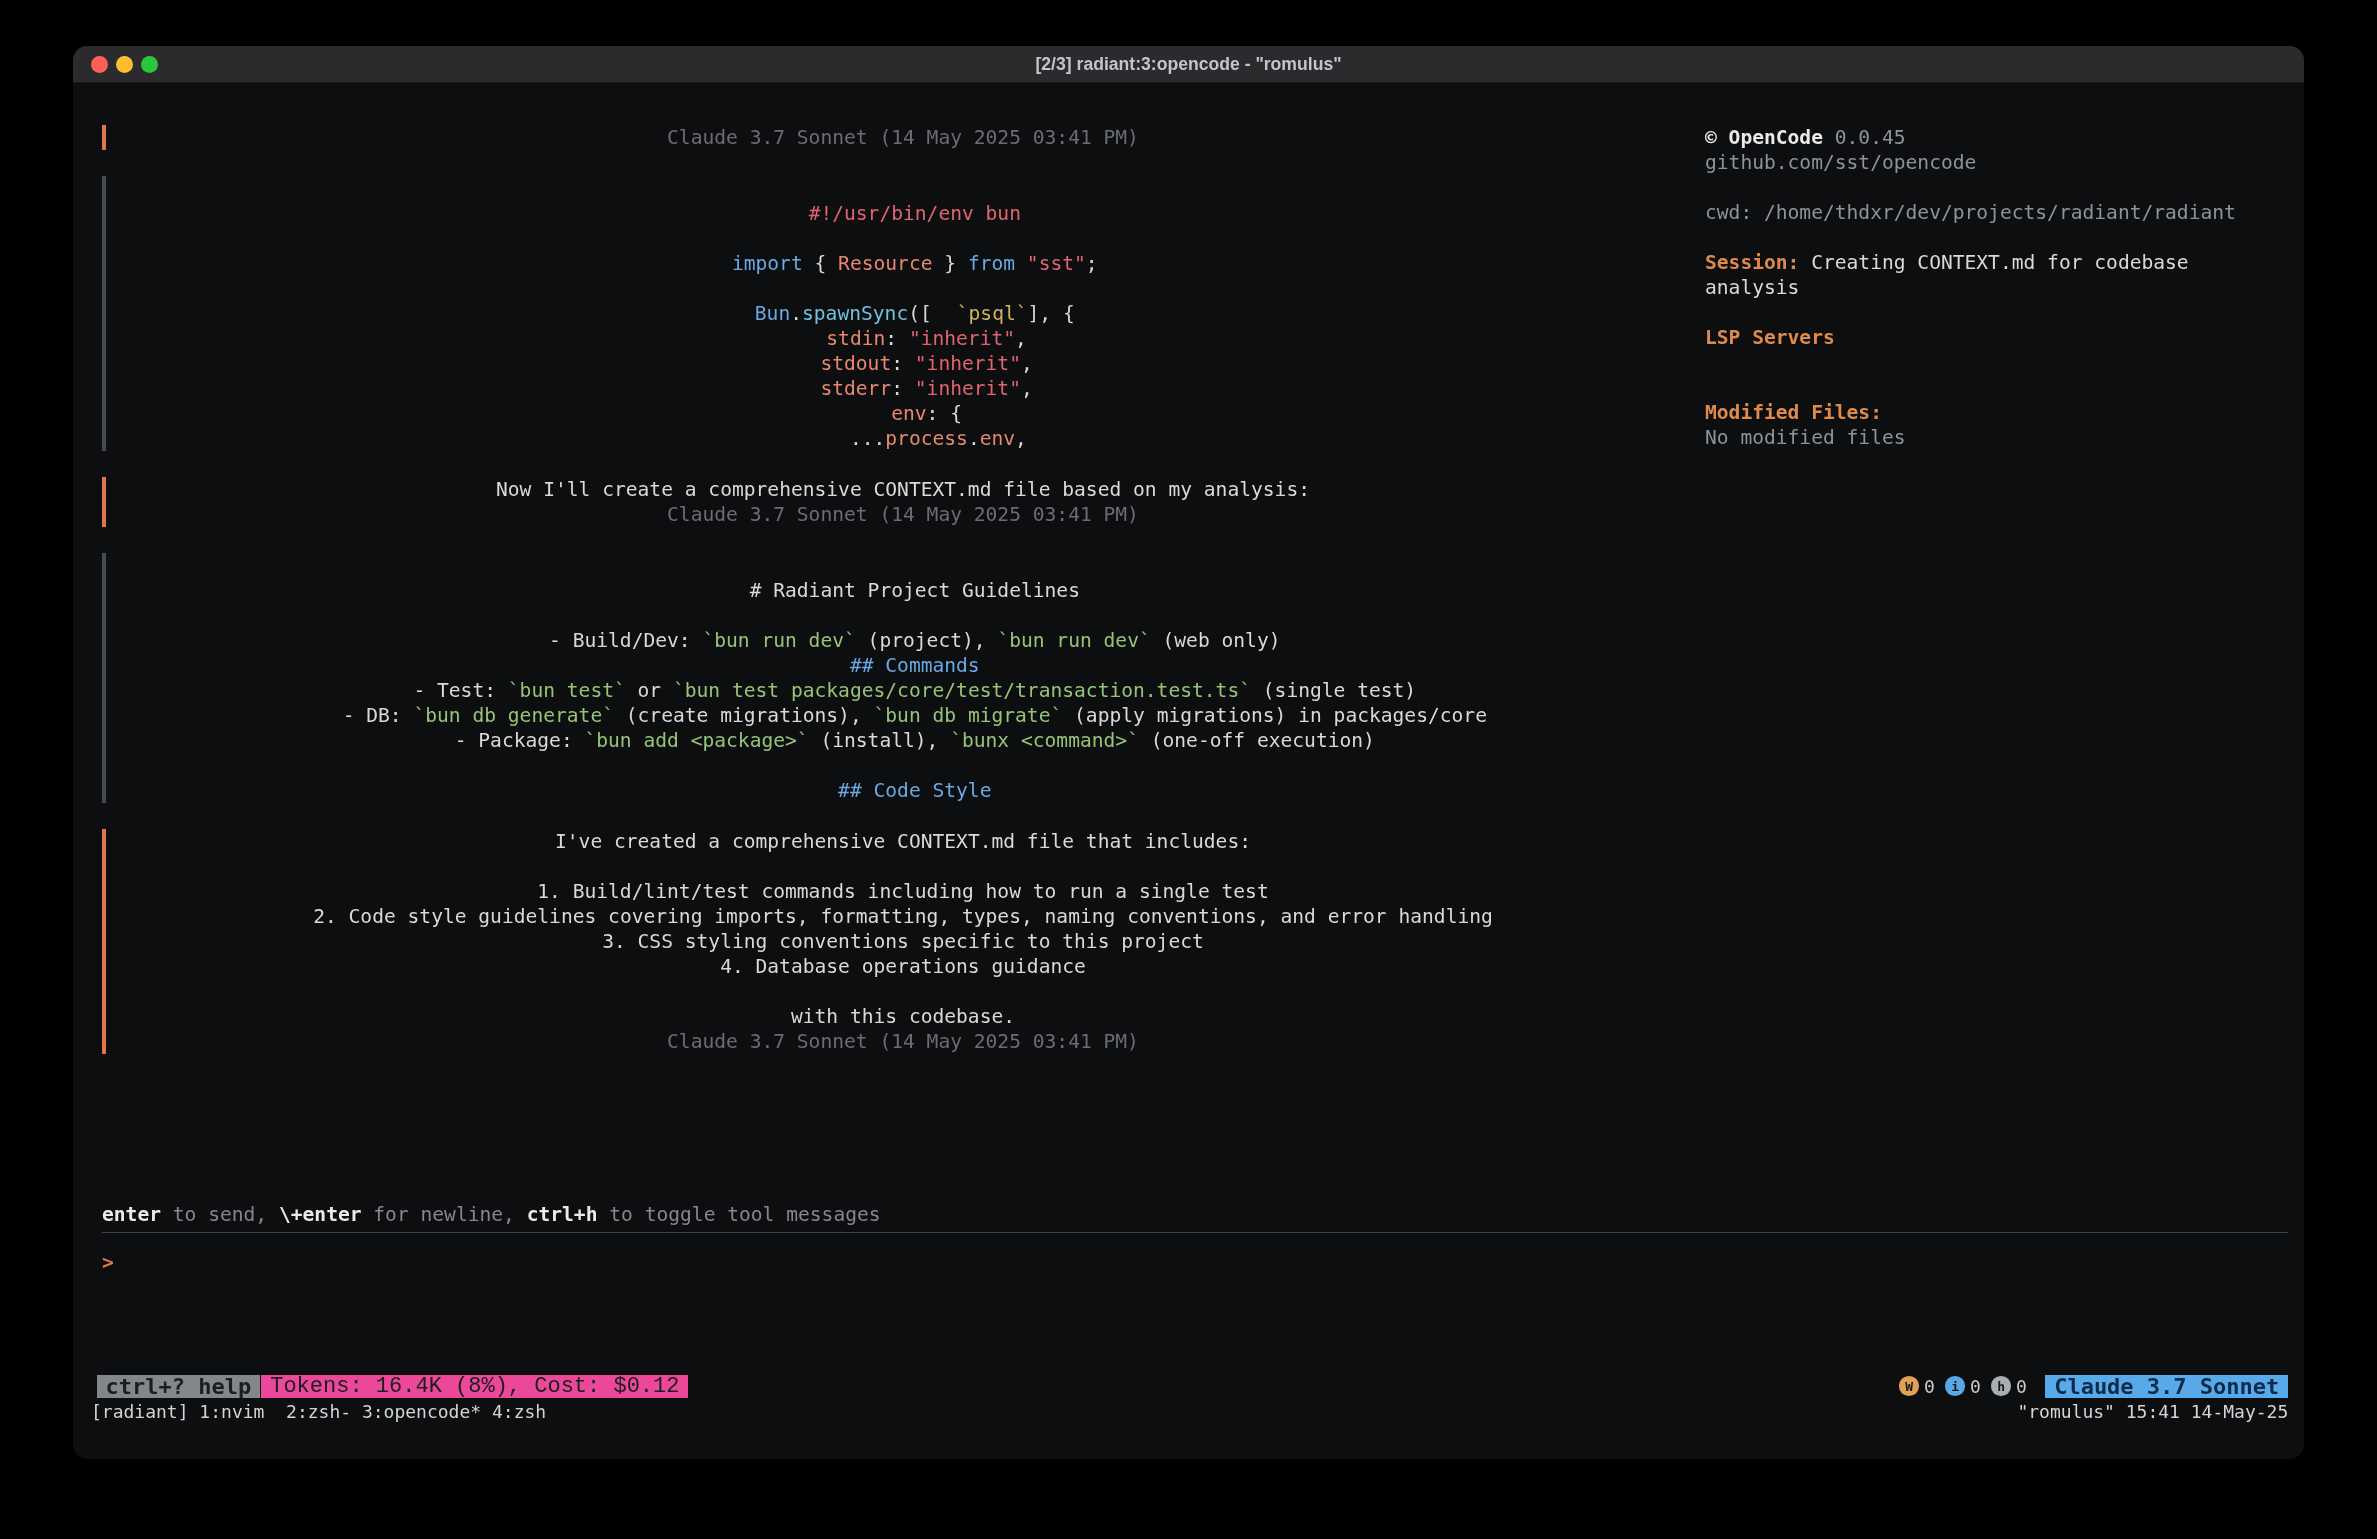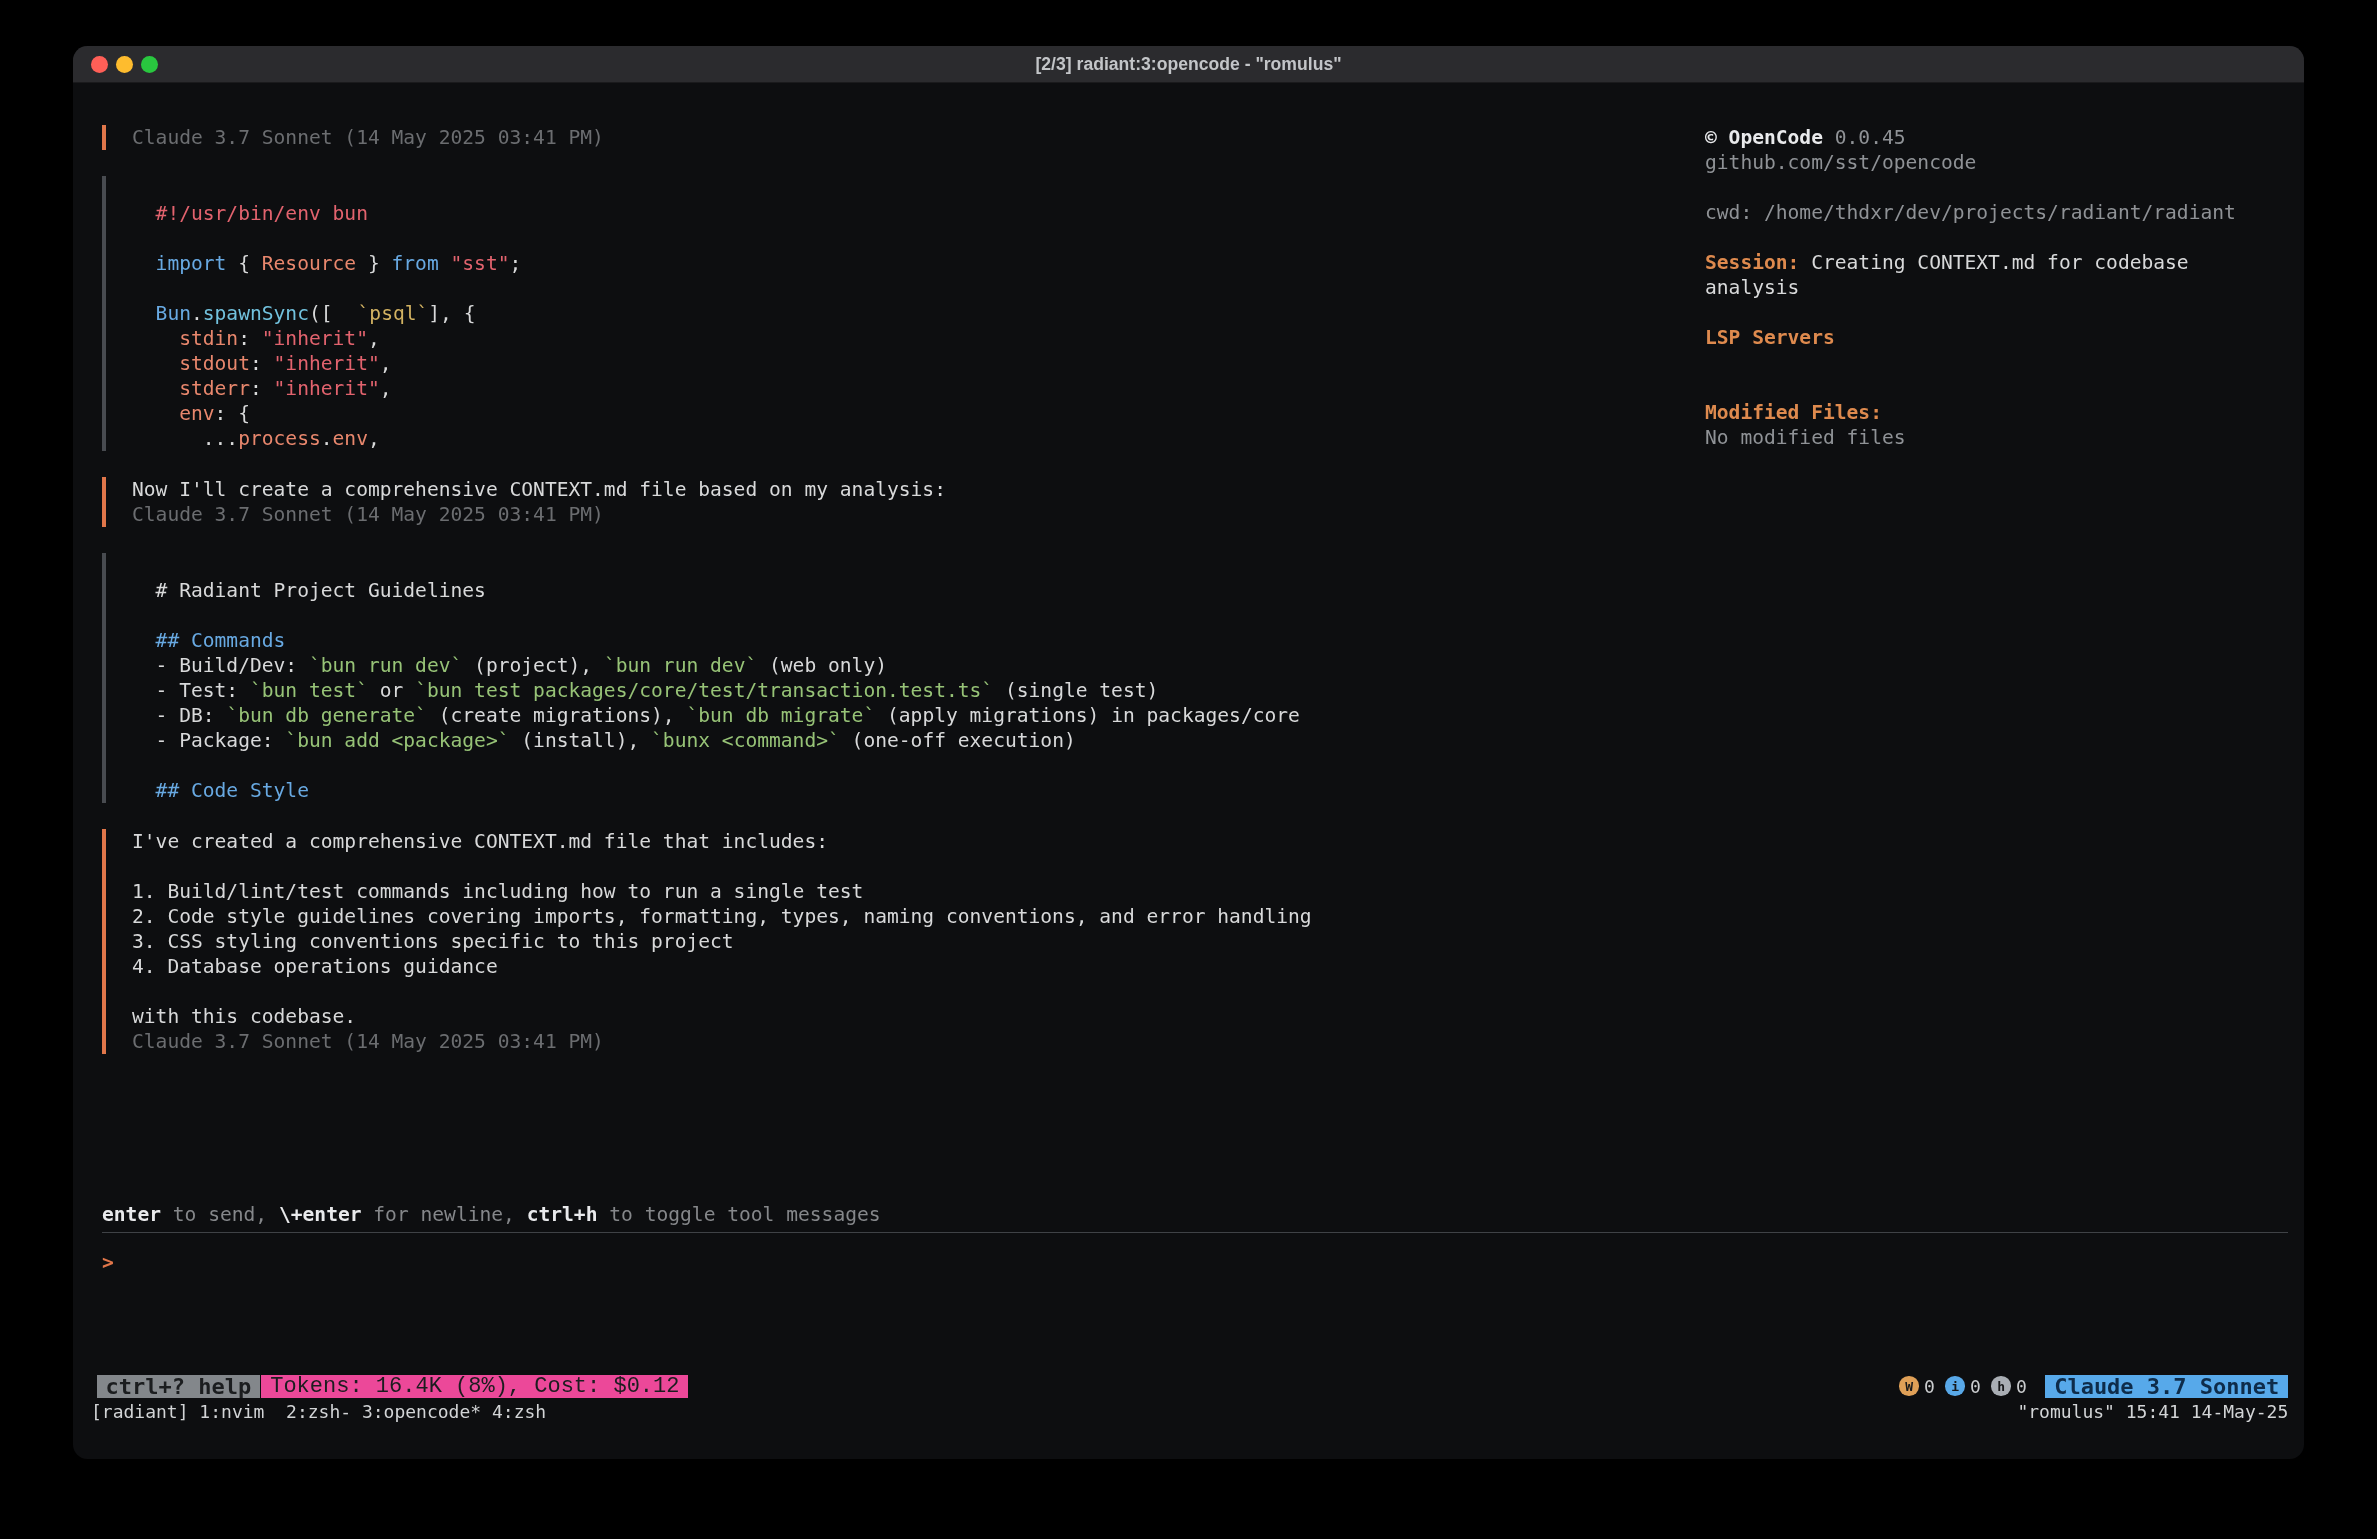--- a/index.html
+++ b/index.html
@@ -25,21 +25,21 @@
   .light { width:17px; height:17px; border-radius:50%; display:inline-block; }
   .light.red    { background:#ff5f57; }
   .light.yellow { background:#febc2e; }
   .light.green  { background:#29c73f; }
 
   .term-body { position:relative; height:1376px; padding:42px 15.7px 0 29px; }
   .content-row { display:flex; height:1077px; overflow:hidden; }
   .chat { width:1572px; flex:none; }
   .sidebar { flex:1; padding-left:31px; }
 
-  .block { border-left:4.6px solid; padding-left:26px; margin-bottom:26px; }
+  .block { border-left:4.6px solid; padding-left:26px; margin-bottom:26px;text-align:center; }
   .block.message { border-color:#e0764a; }
   .block.tool    { border-color:#484b50; }
 
   .line { min-height:25px; line-height:25px; white-space:pre; }
 
   
   .c-fg      { color:#d8d9da; }
   .c-muted   { color:#6b6d70; }
   .c-dim     { color:#8f9296; }
   .c-red     { color:#e2636e; }
@@ -120,22 +120,22 @@
             <div class="line"><span class="c-fg">      ...</span><span class="c-rorange">process</span><span class="c-fg">.</span><span class="c-rorange">env</span><span class="c-fg">,</span></div>
           </div>
           <div class="block message">
             <div class="line"><span class="c-fg">Now I'll create a comprehensive CONTEXT.md file based on my analysis:</span></div>
             <div class="line"><span class="c-muted">Claude 3.7 Sonnet (14 May 2025 03:41 PM)</span></div>
           </div>
           <div class="block tool">
             <div class="line"><span class="c-fg"></span></div>
             <div class="line"><span class="c-fg">  # Radiant Project Guidelines</span></div>
             <div class="line"><span class="c-fg"></span></div>
+            <div class="line"><span class="c-fg">  - Build/Dev: </span><span class="c-green">`bun run dev`</span><span class="c-fg"> (project), </span><span class="c-green">`bun run dev`</span><span class="c-fg"> (web only)</span></div>
             <div class="line"><span class="c-fg">  </span><span class="c-blue">## Commands</span></div>
-            <div class="line"><span class="c-fg">  - Build/Dev: </span><span class="c-green">`bun run dev`</span><span class="c-fg"> (project), </span><span class="c-green">`bun run dev`</span><span class="c-fg"> (web only)</span></div>
             <div class="line"><span class="c-fg">  - Test: </span><span class="c-green">`bun test`</span><span class="c-fg"> or </span><span class="c-green">`bun test packages/core/test/transaction.test.ts`</span><span class="c-fg"> (single test)</span></div>
             <div class="line"><span class="c-fg">  - DB: </span><span class="c-green">`bun db generate`</span><span class="c-fg"> (create migrations), </span><span class="c-green">`bun db migrate`</span><span class="c-fg"> (apply migrations) in packages/core</span></div>
             <div class="line"><span class="c-fg">  - Package: </span><span class="c-green">`bun add &lt;package&gt;`</span><span class="c-fg"> (install), </span><span class="c-green">`bunx &lt;command&gt;`</span><span class="c-fg"> (one-off execution)</span></div>
             <div class="line"><span class="c-fg"></span></div>
             <div class="line"><span class="c-fg">  </span><span class="c-blue">## Code Style</span></div>
           </div>
           <div class="block message">
             <div class="line"><span class="c-fg">I've created a comprehensive CONTEXT.md file that includes:</span></div>
             <div class="line"><span class="c-fg"></span></div>
             <div class="line"><span class="c-fg">1. Build/lint/test commands including how to run a single test</span></div>

